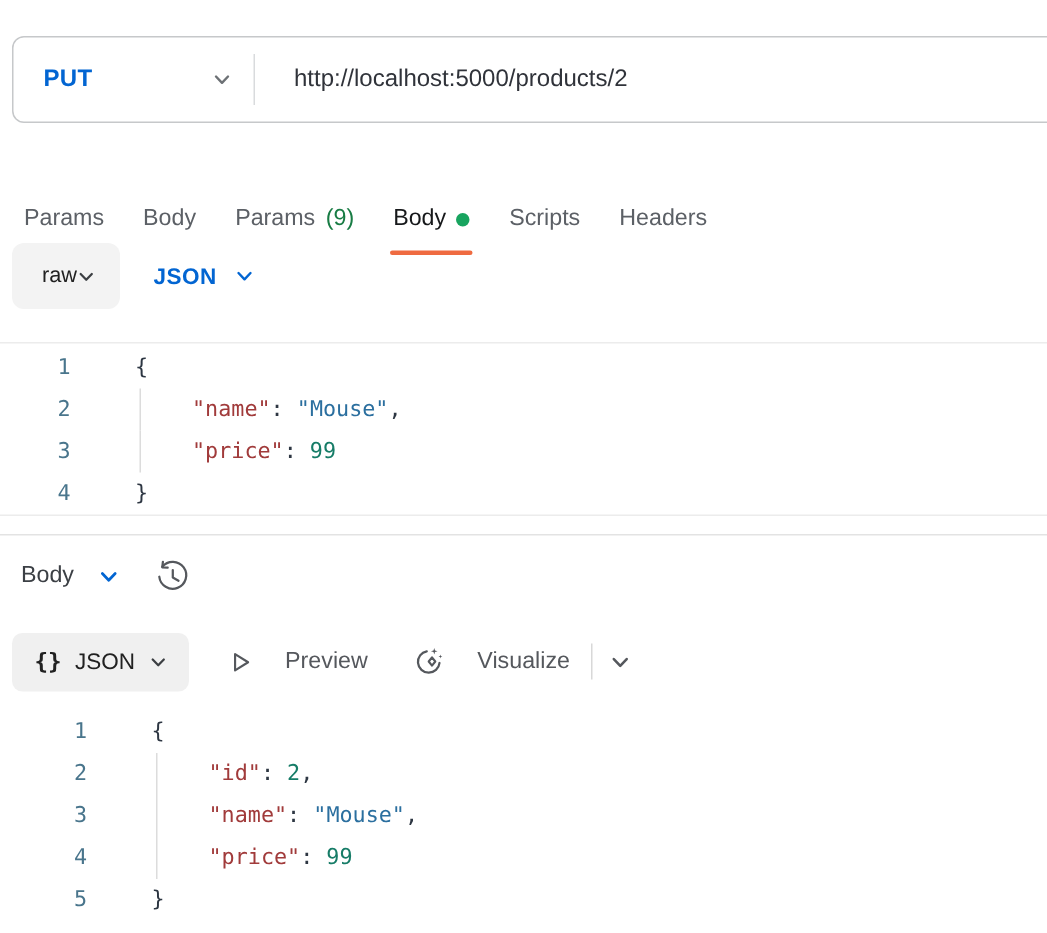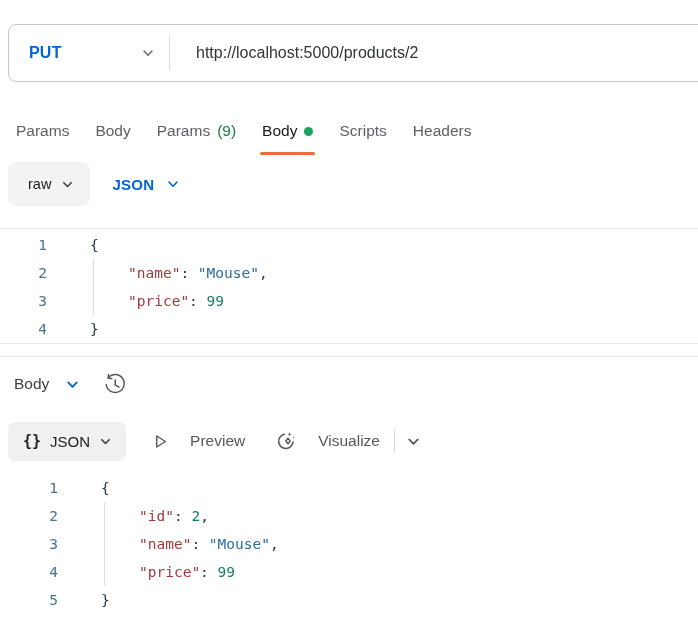--- a/index.html
+++ b/index.html
@@ -22,39 +22,39 @@
   .method-label { color:#0265d2; font-weight:700; font-size:16px; letter-spacing:.2px; }
   .vert-divider { width:1px; height:34px; background:#d9dbdd; }
   .url-input {
     border:none; outline:none; background:transparent; flex:1;
     font-size:16px; color:#30333a; padding:0 10px 0 26px;
     font-family:"Liberation Sans", sans-serif;
   }
 
   
   .tabs-row {
-    position:absolute; left:0; top:111px; width:100%; height:40px;
+    position:absolute; left:0; top:126px; width:100%; height:40px;
     display:flex; padding-left:16px; gap:26px;
   }
   .tab {
     position:relative; display:flex; align-items:center; gap:7px;
     font-size:15.5px; color:#5c6066; height:40px; cursor:pointer; white-space:nowrap;
   }
   .tab .count { color:#187c44; }
   .tab.active { color:#17191b; font-weight:500; }
   .tab.active::after {
     content:""; position:absolute; left:-2px; right:-2px; bottom:-4px;
     height:3px; background:#ef6b41; border-radius:2px;
   }
   .tab .dot { width:9px; height:9px; border-radius:50%; background:#18a45f; }
 
   
   .bodytype-row { position:absolute; left:8px; top:162px; height:44px; display:flex; align-items:center; }
   .pill {
-    display:flex; align-items:center; gap:10px; background:#f3f3f3;
+    display:flex; align-items:center; gap:0; background:#f3f3f3;
     border-radius:8px; height:44px; padding:0 16px 0 20px; cursor:pointer;justify-content:space-between;
   }
   .pill-label { font-size:14.5px; color:#212121; }
   .lang-select { display:flex; align-items:center; gap:12px; margin-left:22px; cursor:pointer; }
   .lang-label { color:#0265d2; font-weight:700; font-size:15px; letter-spacing:.3px; }
 
   
   .editor {
     position:absolute; left:0; width:100%; background:#fff;
     font-family:"DejaVu Sans Mono","Liberation Mono",monospace; font-size:14.5px;

